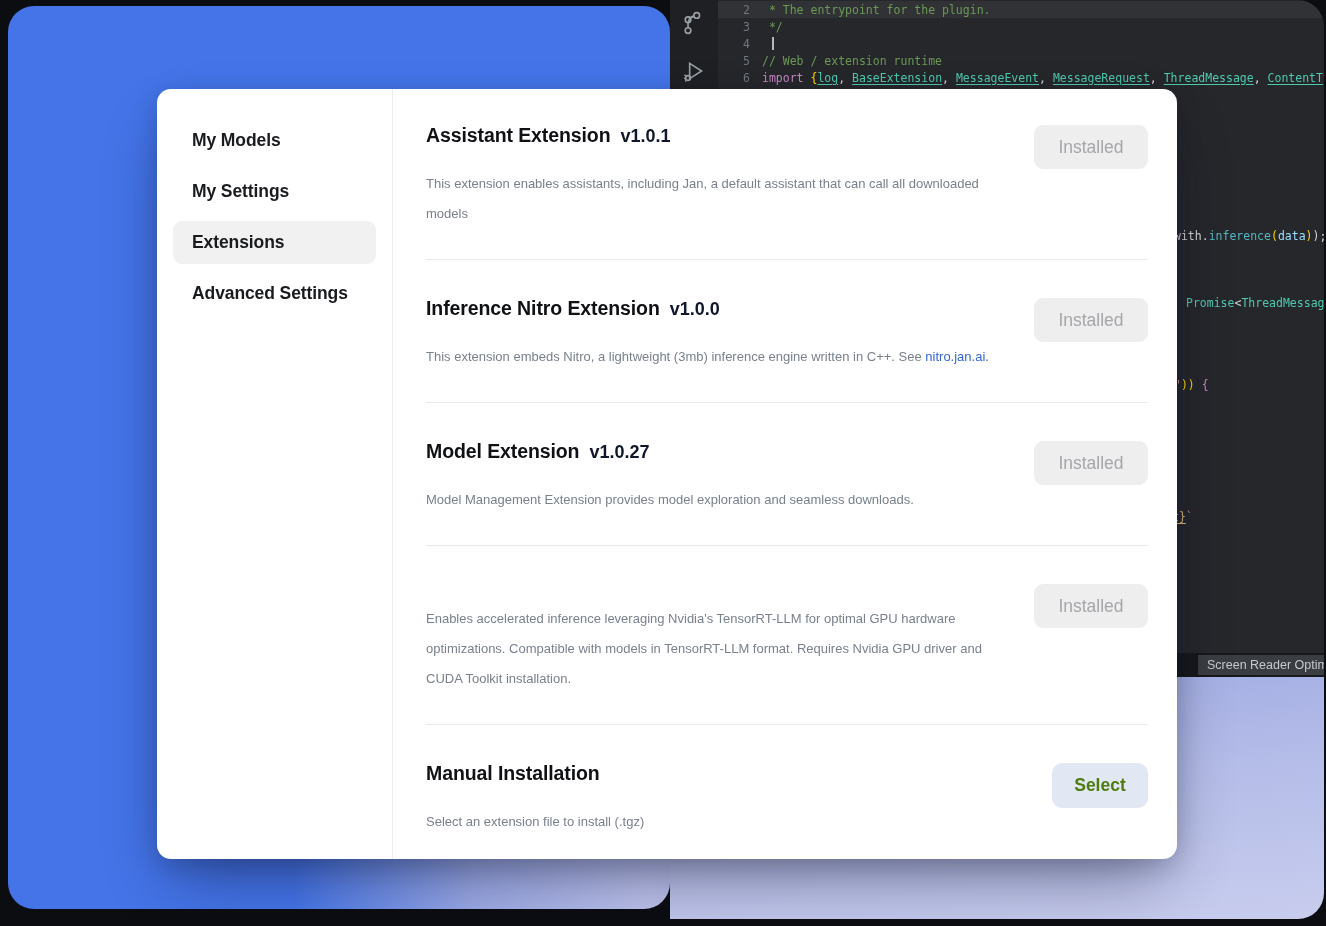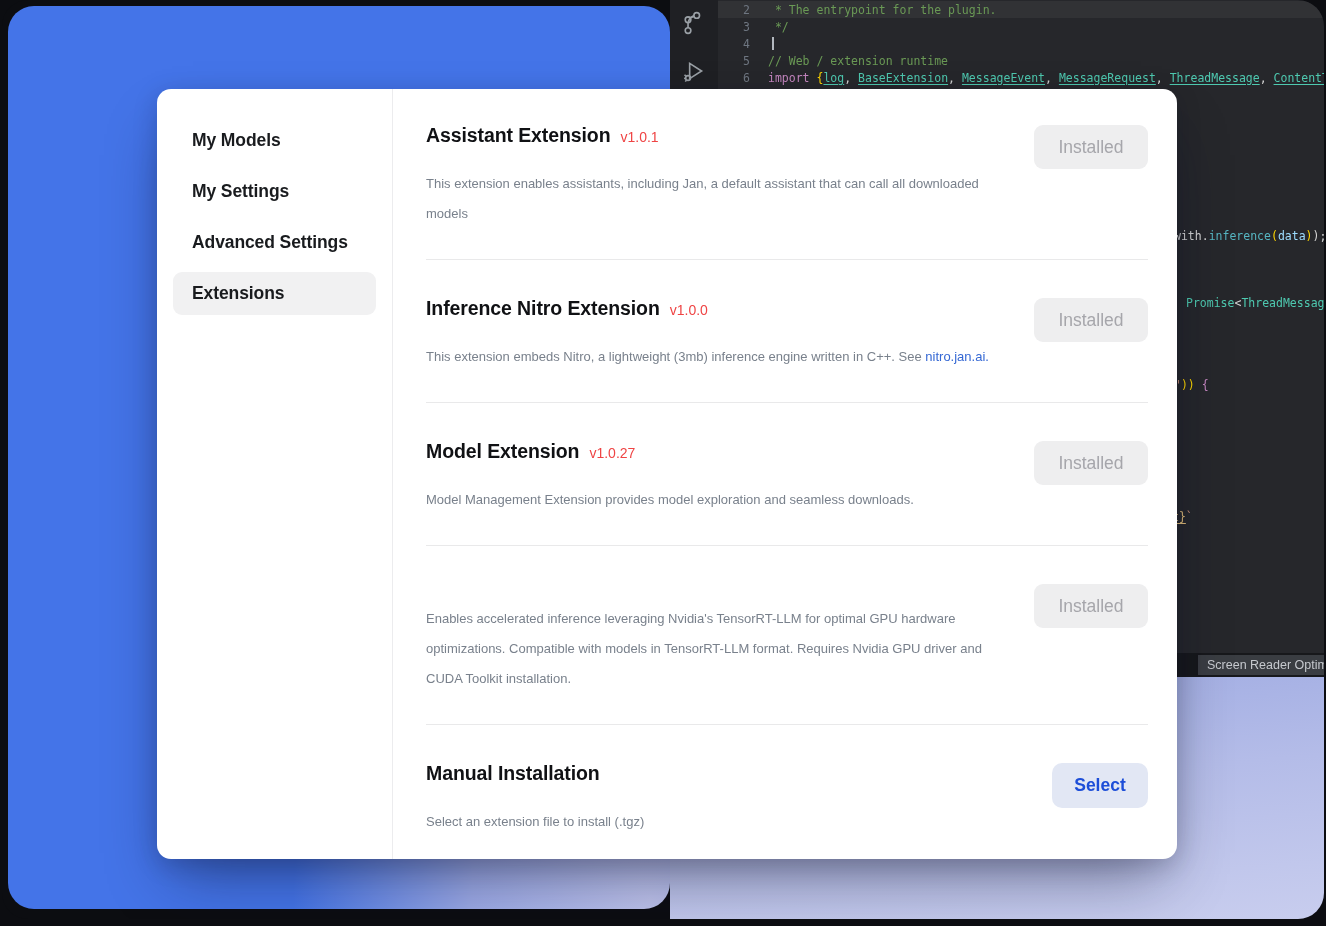--- a/index.html
+++ b/index.html
@@ -18,21 +18,21 @@
 
   
   .editor { position:absolute; left:668px; top:0; width:656px; height:677px; background:#26272b; overflow:hidden; }
   .activity-bar { position:absolute; left:0; top:0; width:48px; height:100%; background:#1f2024; }
   .activity-bar svg { display:block; margin:10px auto 22px auto; }
 
   .code-area { position:absolute; left:48px; top:1px; right:0; font-family:"DejaVu Sans Mono", monospace; font-size:11.5px; }
   .code-line { display:flex; align-items:center; height:17px; white-space:pre; }
   .code-line.hl { background:rgba(255,255,255,0.05); }
   .gutter { width:40px; text-align:right; padding-right:8px; color:#6e7681; flex:0 0 auto; }
-  .code-text { margin-left:10px; white-space:pre; }
+  .code-text { margin-left:4px; white-space:pre; }
   .caret { display:inline-block; width:2px; height:13px; background:#b3b8bf; margin-left:14px; }
 
   .frag { position:absolute; font-family:"DejaVu Sans Mono", monospace; font-size:11.5px; white-space:pre; }
   .frag1 { left:504px; top:229px; }
   .frag2 { left:516px; top:296px; }
   .frag3 { left:504px; top:378px; }
   .frag4 { left:502px; top:510px; }
 
   .tk-comment { color:#6a9955; }
   .tk-keyword { color:#c586c0; }
@@ -59,27 +59,27 @@
   .side-nav { flex:0 0 236px; border-right:1px solid #ececee; padding:30px 16px 0 16px; }
   .nav-item { display:block; padding:11px 19px; margin-bottom:8px; border-radius:9px; font-size:17.5px; font-weight:700;
     color:#191b1e; letter-spacing:-0.1px; cursor:pointer; }
   .nav-item.active { background:#f1f1f2; }
 
   .content { flex:1; padding:34px 29px 0 33px; }
   .ext-row { display:flex; justify-content:space-between; align-items:flex-start; padding:36px 0 30px 0; border-top:1px solid #e9e9ea; }
   .ext-row.first { border-top:none; padding-top:0; }
   .ext-info { max-width:578px; }
   .ext-title { font-size:19.5px; font-weight:700; color:#101114; letter-spacing:-0.1px; line-height:24px; }
-  .ext-version { font-size:14px; font-weight:400; color:#ef4444; margin-left:10px; letter-spacing:0; }
+  .ext-version { font-size:18px; font-weight:700; color:#0f172a; margin-left:10px; letter-spacing:0; }
   .ext-desc { margin-top:22px; font-size:13px; line-height:30px; color:#79818c; }
   .ext-link { color:#3568d4; text-decoration:none; cursor:pointer; }
 
   .badge-installed { flex:0 0 auto; min-width:114px; height:44px; border-radius:9px; background:#eeeeef; color:#a6a6ab;
     font-size:17.5px; font-weight:500; display:flex; align-items:center; justify-content:center; padding:0 18px; margin-top:2px; }
-  .btn-select { flex:0 0 auto; width:96px; height:45px; border-radius:10px; background:#e2e7f4; color:#1d4ed8;
+  .btn-select { flex:0 0 auto; width:96px; height:45px; border-radius:10px; background:#e2e7f4; color:#4d7c0f;
     font-size:17.5px; font-weight:700; display:flex; align-items:center; justify-content:center; border:none; cursor:pointer; margin-top:2px; }
 </style>
 </head>
 <body>
 
 <div class="screen">
   <div class="desktop">
 
     <div class="blue-panel"></div>
     <div class="lavender"></div>
@@ -131,22 +131,22 @@
       <div class="status-bar">
         <span class="status-frag">go</span>
         <span class="status-item">Screen Reader Optimized</span>
       </div>
     </div>
 
     <div class="modal">
       <div class="side-nav">
         <div class="nav-item">My Models</div>
         <div class="nav-item">My Settings</div>
+        <div class="nav-item active">Extensions</div>
         <div class="nav-item">Advanced Settings</div>
-        <div class="nav-item active">Extensions</div>
       </div>
 
       <div class="content">
 
         <div class="ext-row first">
           <div class="ext-info">
             <div><span class="ext-title">Assistant Extension</span><span class="ext-version">v1.0.1</span></div>
             <div class="ext-desc">This extension enables assistants, including Jan, a default assistant that can call all downloaded models</div>
           </div>
           <div class="badge-installed">Installed</div>

